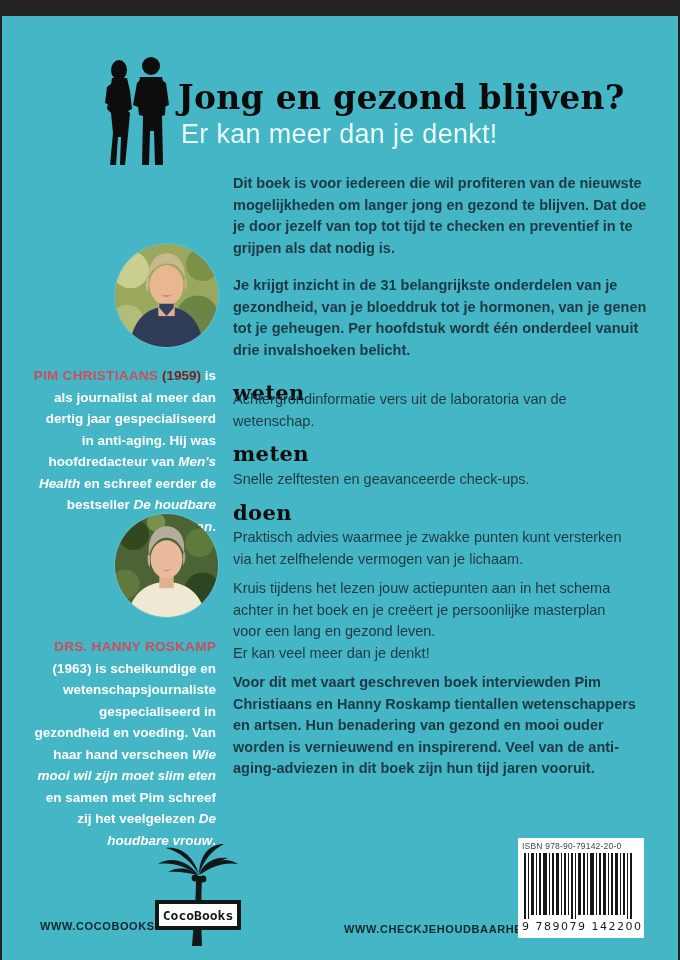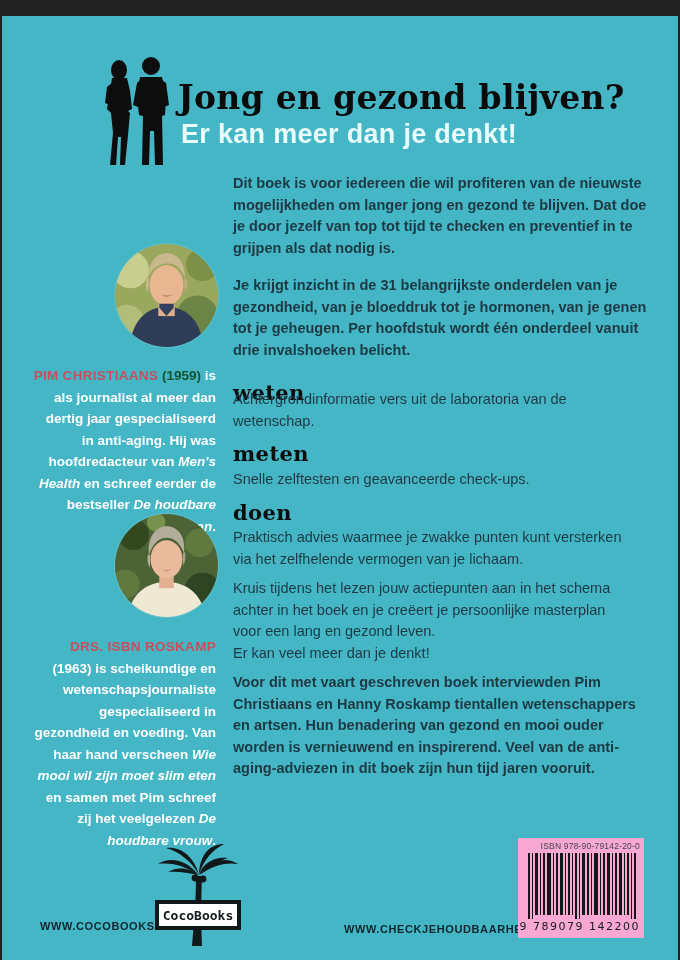--- a/index.html
+++ b/index.html
@@ -18,21 +18,21 @@
 
   
   .couple{position:absolute;left:90px;top:37px;width:90px;height:116px;}
   .title{
     position:absolute;left:176px;top:62px;width:480px;
     font-family:"DejaVu Serif","Liberation Serif",serif;
     font-weight:bold;font-size:33px;letter-spacing:.3px;color:#0b0b0b;
   }
   .subtitle{
     position:absolute;left:179px;top:103px;width:480px;
-    font-size:27px;font-weight:bold;color:#e9fbfa;letter-spacing:.3px;
+    font-size:27px;font-weight:normal;color:#e9fbfa;letter-spacing:.3px;
   }
 
   
   .main{position:absolute;left:231px;top:0;width:416px;color:#1d3944;}
   .para{position:absolute;left:0;font-size:14.5px;line-height:21.6px;}
   .para.bold{font-weight:bold;}
   .p1{top:157px;}
   .p2{top:259px;}
   .sec-head{
     position:absolute;left:0;
@@ -51,41 +51,41 @@
     overflow:hidden;box-shadow:0 0 0 1px rgba(255,255,255,.15);
   }
   .photo svg{width:100%;height:100%;filter:blur(.5px);}
   .photo-pim{top:228px;}
   .photo-hanny{top:498px;}
   .author{
     position:absolute;left:30px;width:184px;text-align:right;
     color:#ffffff;font-size:13.5px;font-weight:bold;line-height:21.5px;
   }
   .author .name{color:#c94f5e;letter-spacing:.3px;}
-  .author .year{color:#14532d;}
+  .author .year{color:#7f1d1d;}
   .author-pim{top:349px;}
   .author-hanny{top:620px;}
   .author i{font-style:italic;}
 
   
   .url{
     position:absolute;font-size:11px;font-weight:bold;color:#10262d;
     letter-spacing:.6px;
   }
   .url-coco{left:38px;top:904px;}
   .url-check{left:342px;top:907px;}
   .palmlogo{position:absolute;left:148px;top:826px;width:96px;height:110px;}
   .sign-text{
     font-family:"DejaVu Sans Mono","Liberation Mono",monospace;
     font-weight:bold;font-size:13px;
   }
   .barcode{
     position:absolute;left:516px;top:822px;width:126px;height:100px;
-    background:#f9a8d4;border-radius:1px;
-    display:flex;flex-direction:column;align-items:flex-end;
+    background:#ffffff;border-radius:1px;
+    display:flex;flex-direction:column;align-items:flex-start;
     box-sizing:border-box;padding:3px 4px 4px 4px;
   }
   .isbn{font-size:8.5px;color:#40464a;letter-spacing:.2px;white-space:nowrap;}
   .bars{width:114px;height:66px;margin-top:2px;}
   .bcnum{
     font-size:11px;color:#17191b;letter-spacing:1.5px;margin-top:1px;
     font-family:"DejaVu Sans","Liberation Sans",sans-serif;white-space:nowrap;
   }
 </style>
 </head>
@@ -164,21 +164,21 @@
       <path d="M12,100 C16,76 32,66 50,66 C68,66 84,76 88,100 Z" fill="#efe8d2"></path>
       <path d="M43,60 L57,60 L57,72 L43,72 Z" fill="#e2af92"></path>
       <ellipse cx="50" cy="44" rx="15.5" ry="18.5" fill="#e9ba9c"></ellipse>
       <path d="M33,40 C31,22 40,12 50,12 C61,12 69,22 67,38 C63,28 58,23 50,23 C42,23 36,30 33,40 Z" fill="#b5ad9c"></path>
       <path d="M32,39 C31,45 32,49 34,52 L34,40 Z" fill="#b5ad9c"></path>
       <path d="M68,37 C69,43 68,47 66,50 L66,38 Z" fill="#a89f8e"></path>
       <path d="M42,52 C45,55 55,55 58,52 L50,56 Z" fill="#c98f72"></path>
     </svg>
   </div>
   <div class="author author-hanny">
-    <span class="name">DRS. ISBN ROSKAMP</span>
+    <span class="name">DRS. HANNY ROSKAMP</span>
     <span><span>(1963) is scheikundige en wetenschapsjournaliste gespecialiseerd in gezondheid en voeding. Van haar hand verscheen </span><i>Wie mooi wil zijn moet slim eten</i><span> en samen met Pim schreef zij het veelgelezen </span><i>De houdbare vrouw</i><span>.</span></span>
   </div>
 
   <div class="url url-coco">WWW.COCOBOOKS.NL</div>
 
   <svg class="palmlogo" viewBox="0 0 96 110" xmlns="http://www.w3.org/2000/svg">
     <g fill="#10181a">
 
       <path d="M46,34 C46,60 44,80 42,104 L52,104 C51,80 51,60 52,34 Z"></path>
 

